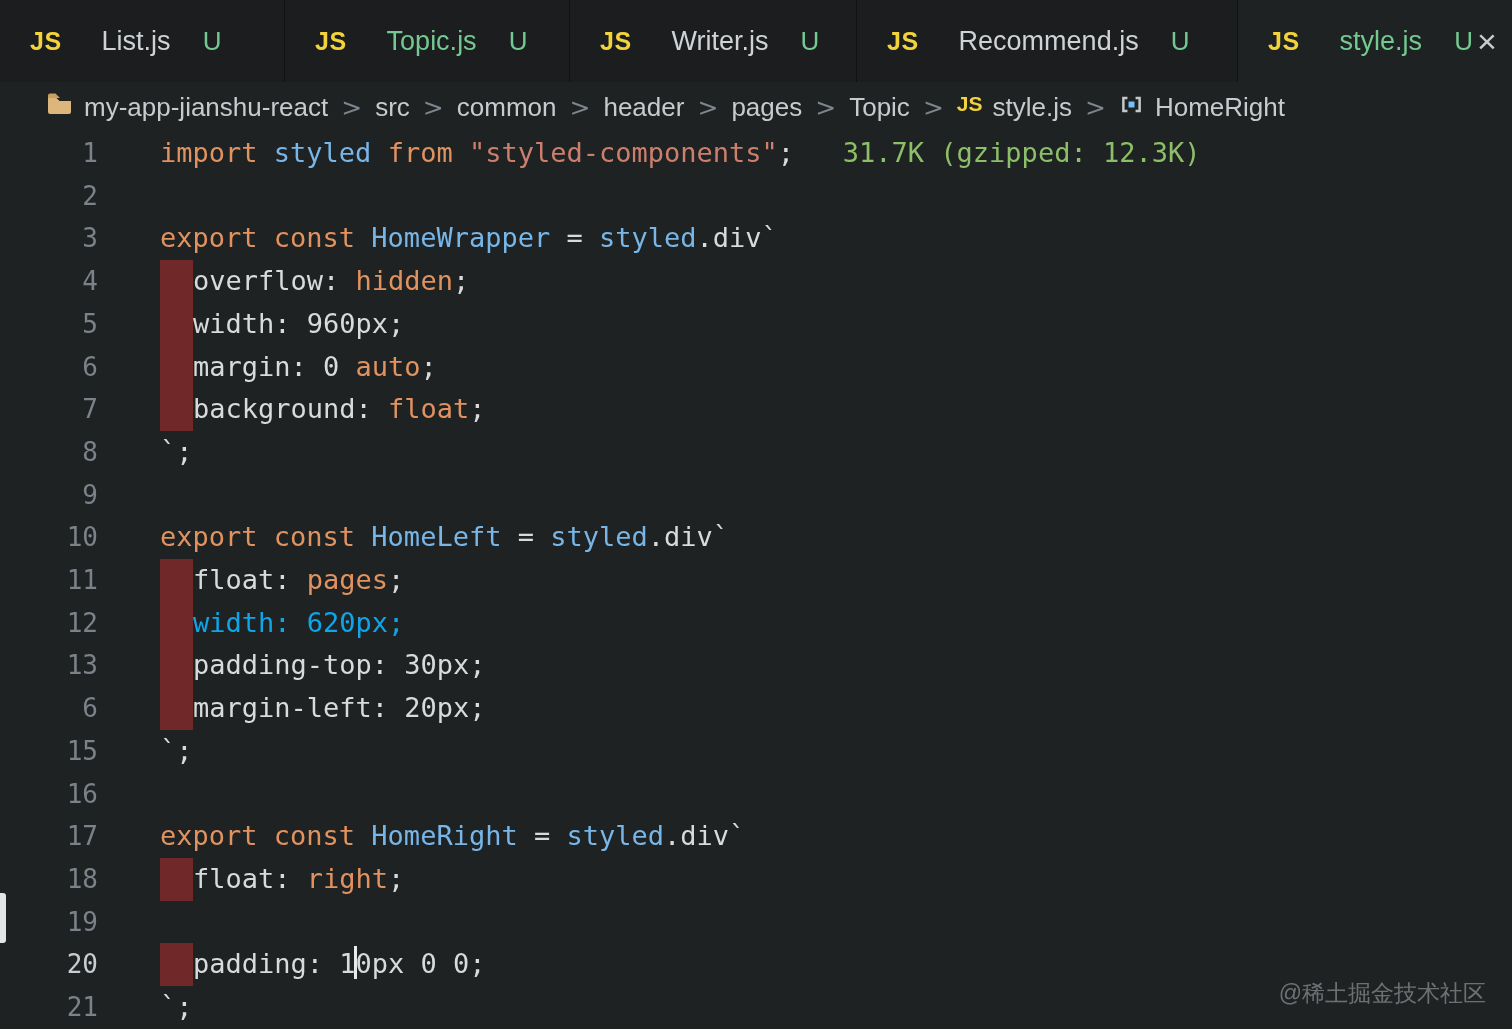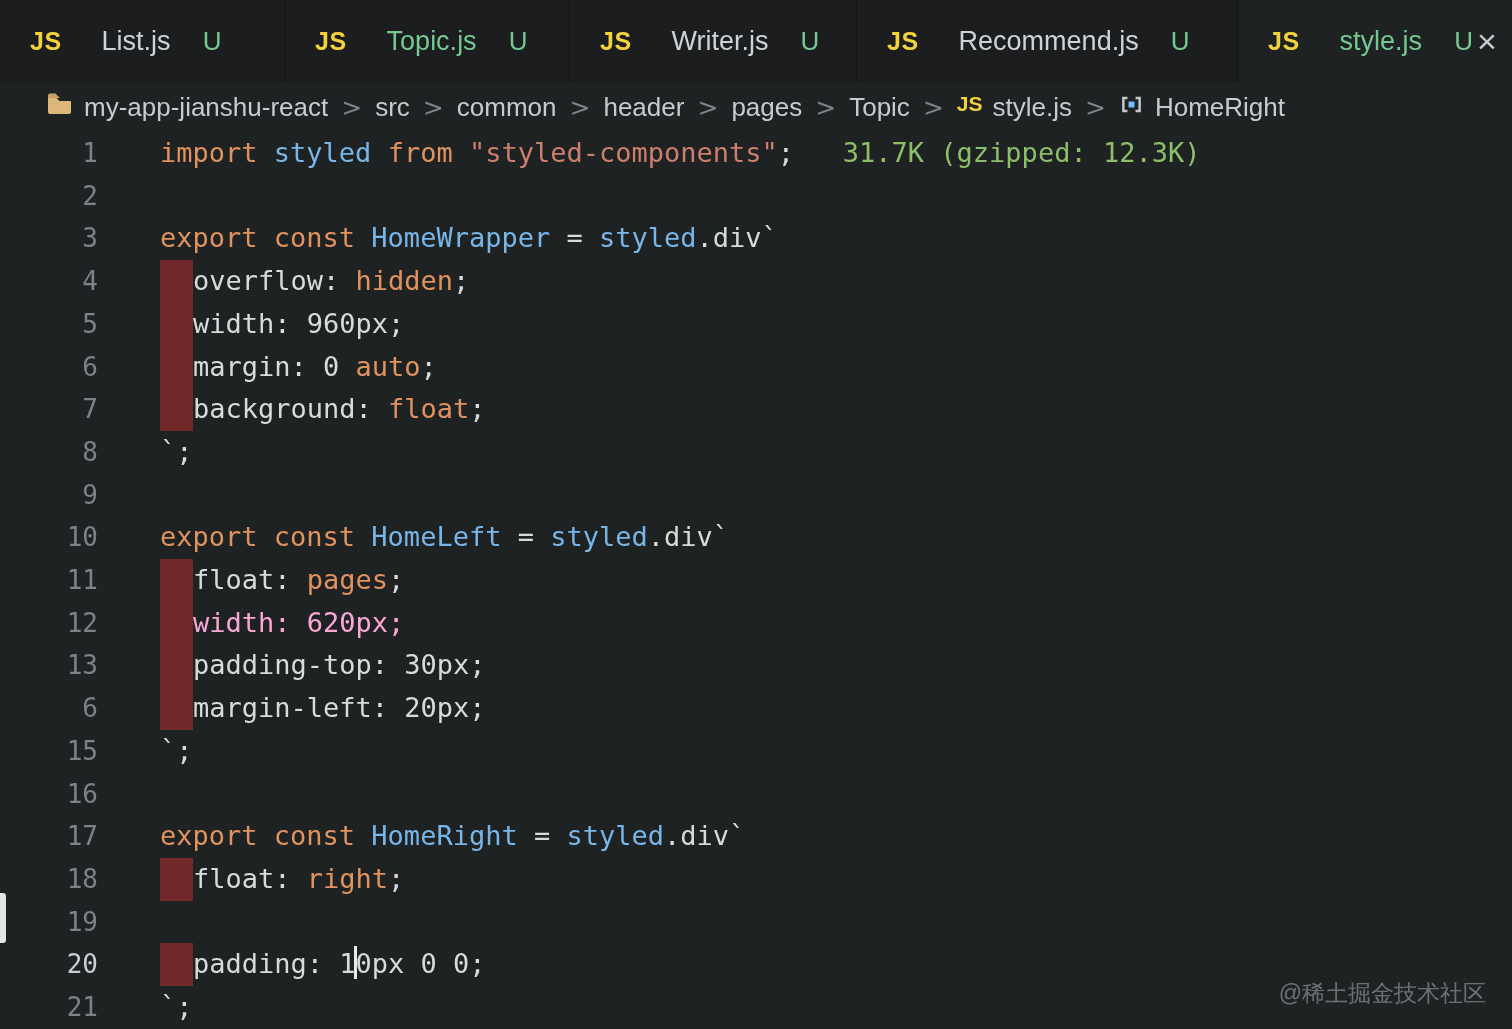--- a/index.html
+++ b/index.html
@@ -188,21 +188,21 @@
     <div class="line">
       <div class="gutter" style="color: rgb(123, 130, 137); font-family: &quot;DejaVu Sans Mono&quot;, monospace;">10</div>
       <div class="codetxt"><span class="tk" style="color: rgb(224, 146, 95);">export</span><span class="tk" style="color: rgb(216, 218, 220);"> </span><span class="tk" style="color: rgb(224, 146, 95);">const</span><span class="tk" style="color: rgb(216, 218, 220);"> </span><span class="tk" style="color: rgb(120, 182, 232);">HomeLeft</span><span class="tk" style="color: rgb(216, 218, 220);"> = </span><span class="tk" style="color: rgb(120, 182, 232);">styled</span><span class="tk" style="color: rgb(216, 218, 220);">.div`</span></div>
     </div>
     <div class="line">
       <div class="gutter" style="color: rgb(123, 130, 137); font-family: &quot;DejaVu Sans Mono&quot;, monospace;">11</div>
       <div class="codetxt"><span class="tk-bar" style="background: rgb(112, 40, 40);"></span><span class="tk" style="color: rgb(216, 218, 220);">float: </span><span class="tk" style="color: rgb(224, 146, 95);">pages</span><span class="tk" style="color: rgb(216, 218, 220);">;</span></div>
     </div>
     <div class="line">
       <div class="gutter" style="color: rgb(123, 130, 137); font-family: &quot;DejaVu Sans Mono&quot;, monospace;">12</div>
-      <div class="codetxt"><span class="tk-bar" style="background: rgb(112, 40, 40);"></span><span class="tk" style="color: #f9a8d4; text-align: right;">width: 620px;</span></div>
+      <div class="codetxt"><span class="tk-bar" style="background: rgb(112, 40, 40);"></span><span class="tk" style="color: #0ea5e9; text-align: right;">width: 620px;</span></div>
     </div>
     <div class="line">
       <div class="gutter" style="color: rgb(123, 130, 137); font-family: &quot;DejaVu Sans Mono&quot;, monospace;">13</div>
       <div class="codetxt"><span class="tk-bar" style="background: rgb(112, 40, 40);"></span><span class="tk" style="color: rgb(216, 218, 220);">padding-top: 30px;</span></div>
     </div>
     <div class="line">
       <div class="gutter" style="color: rgb(123, 130, 137); font-family: &quot;DejaVu Sans Mono&quot;, monospace;">6</div>
       <div class="codetxt"><span class="tk-bar" style="background: rgb(112, 40, 40);"></span><span class="tk" style="color: rgb(216, 218, 220);">margin-left: 20px;</span></div>
     </div>
     <div class="line">

